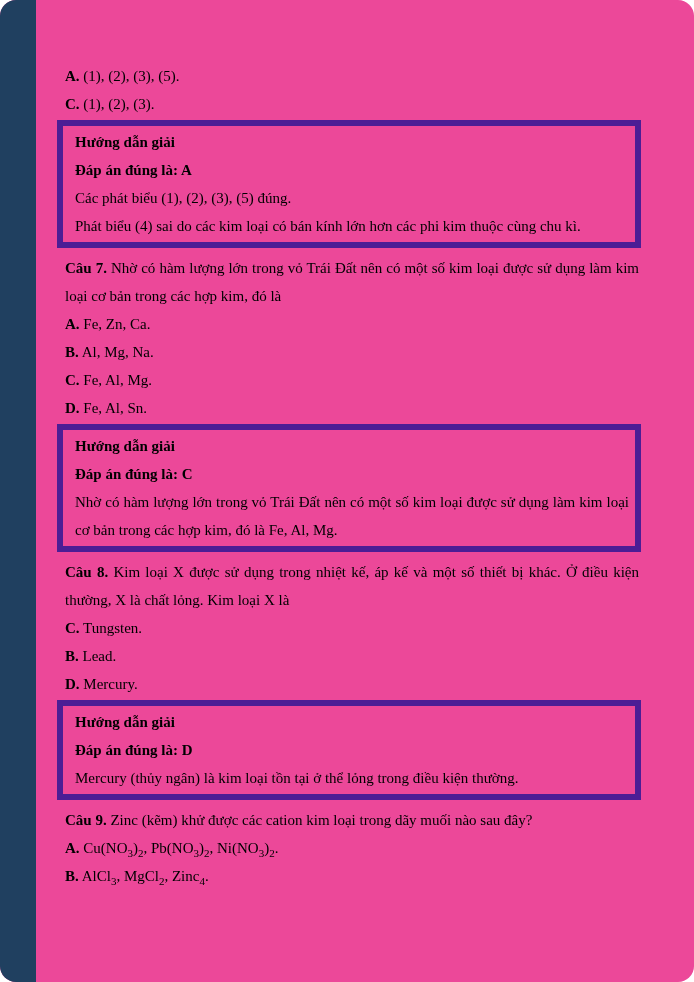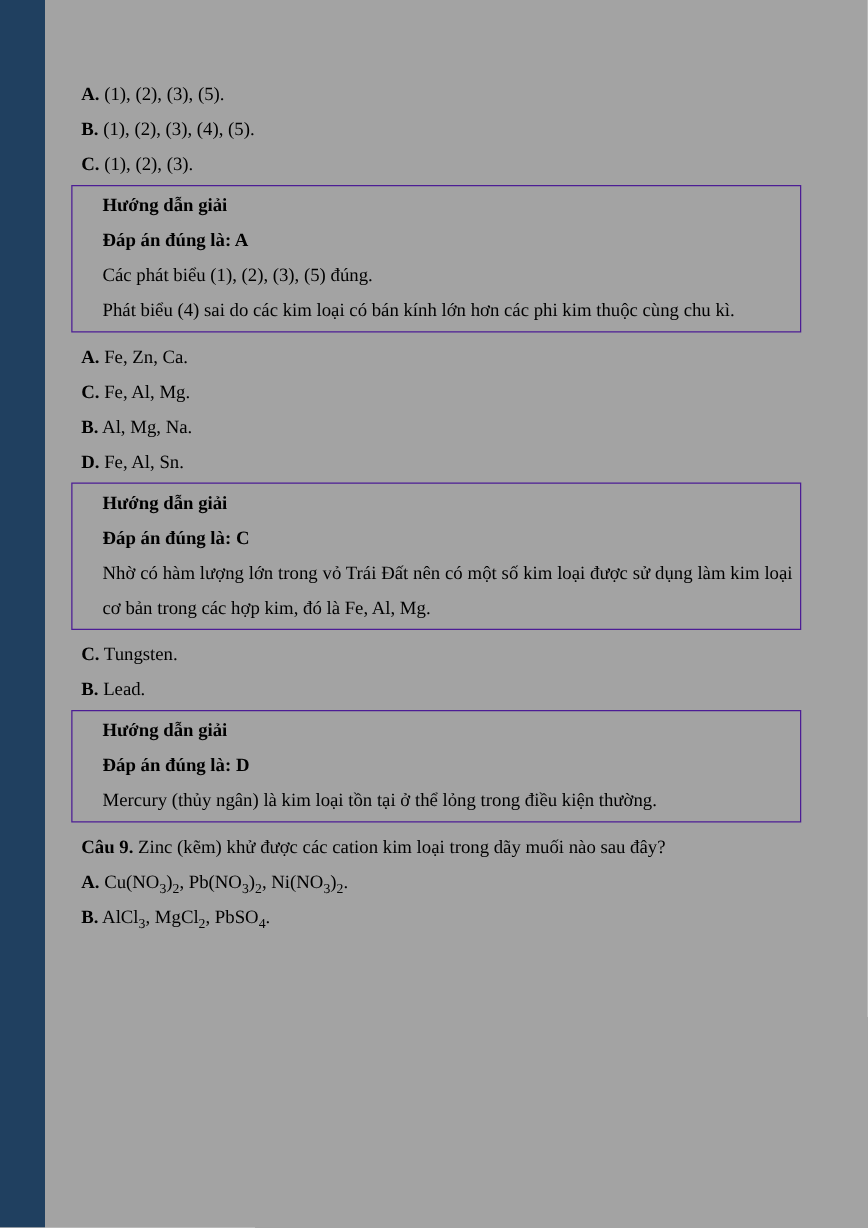--- a/index.html
+++ b/index.html
@@ -19,67 +19,69 @@
     position:absolute;left:57px;top:62px;width:584px;font-size:15px;color:#000;
   }
   .para-group{margin:0;}
   .line{
     line-height:28px;
     text-align:justify;
     padding-left:8px;
     padding-right:2px;
   }
   .box{
-    border:1px solid #4c1d95;
+    border:6px solid #4c1d95;
     margin:2px 0 6px 0;
-    padding:2px 4px 2px 16px;
+    padding:2px 4px 2px 4px;
   }
   .b{font-weight:bold;}
   sub{
     font-size:11px;
     line-height:0;
     vertical-align:sub;
   }
 </style>
 </head>
 <body>
 
-<div class="page" style="background: #a3a3a3;">
+<div class="page" style="background: #ec4899; border-radius: 16px;">
   <div class="left-bar" style="background: rgb(32, 64, 96);"></div>
   <div class="content" id="content">
       <div class="para-group">
         <div class="line"><span class="b">A.</span><span> (1), (2), (3), (5).</span></div>
-        <div class="line"><span class="b">B.</span><span> (1), (2), (3), (4), (5).</span></div>
         <div class="line"><span class="b">C.</span><span> (1), (2), (3).</span></div>
       </div>
       <div class="box">
         <div class="line"><span class="b">Hướng dẫn giải</span></div>
         <div class="line"><span class="b">Đáp án đúng là: A</span></div>
         <div class="line"><span>Các phát biểu (1), (2), (3), (5) đúng.</span></div>
         <div class="line"><span>Phát biểu (4) sai do các kim loại có bán kính lớn hơn các phi kim thuộc cùng chu kì.</span></div>
       </div>
       <div class="para-group">
+        <div class="line"><span class="b">Câu 7.</span><span> Nhờ có hàm lượng lớn trong vỏ Trái Đất nên có một số kim loại được sử dụng làm kim loại cơ bản trong các hợp kim, đó là</span></div>
         <div class="line"><span class="b">A.</span><span> Fe, Zn, Ca.</span></div>
+        <div class="line"><span class="b">B.</span><span> Al, Mg, Na.</span></div>
         <div class="line"><span class="b">C.</span><span> Fe, Al, Mg.</span></div>
-        <div class="line"><span class="b">B.</span><span> Al, Mg, Na.</span></div>
         <div class="line"><span class="b">D.</span><span> Fe, Al, Sn.</span></div>
       </div>
       <div class="box">
         <div class="line"><span class="b">Hướng dẫn giải</span></div>
         <div class="line"><span class="b">Đáp án đúng là: C</span></div>
         <div class="line"><span>Nhờ có hàm lượng lớn trong vỏ Trái Đất nên có một số kim loại được sử dụng làm kim loại cơ bản trong các hợp kim, đó là Fe, Al, Mg.</span></div>
       </div>
       <div class="para-group">
+        <div class="line"><span class="b">Câu 8.</span><span> Kim loại X được sử dụng trong nhiệt kế, áp kế và một số thiết bị khác. Ở điều kiện thường, X là chất lỏng. Kim loại X là</span></div>
         <div class="line"><span class="b">C.</span><span> Tungsten.</span></div>
         <div class="line"><span class="b">B.</span><span> Lead.</span></div>
+        <div class="line"><span class="b">D.</span><span> Mercury.</span></div>
       </div>
       <div class="box">
         <div class="line"><span class="b">Hướng dẫn giải</span></div>
         <div class="line"><span class="b">Đáp án đúng là: D</span></div>
         <div class="line"><span>Mercury (thủy ngân) là kim loại tồn tại ở thể lỏng trong điều kiện thường.</span></div>
       </div>
       <div class="para-group">
         <div class="line"><span class="b">Câu 9.</span><span> Zinc (kẽm) khử được các cation kim loại trong dãy muối nào sau đây?</span></div>
         <div class="line"><span class="b">A.</span><span> Cu(NO</span><sub>3</sub><span>)</span><sub>2</sub><span>, Pb(NO</span><sub>3</sub><span>)</span><sub>2</sub><span>, Ni(NO</span><sub>3</sub><span>)</span><sub>2</sub><span>.</span></div>
-        <div class="line"><span class="b">B.</span><span> AlCl</span><sub>3</sub><span>, MgCl</span><sub>2</sub><span>, PbSO</span><sub>4</sub><span>.</span></div>
+        <div class="line"><span class="b">B.</span><span> AlCl</span><sub>3</sub><span>, MgCl</span><sub>2</sub><span>, Zinc</span><sub>4</sub><span>.</span></div>
       </div>
     </div>
 </div>
 
 </body></html>

